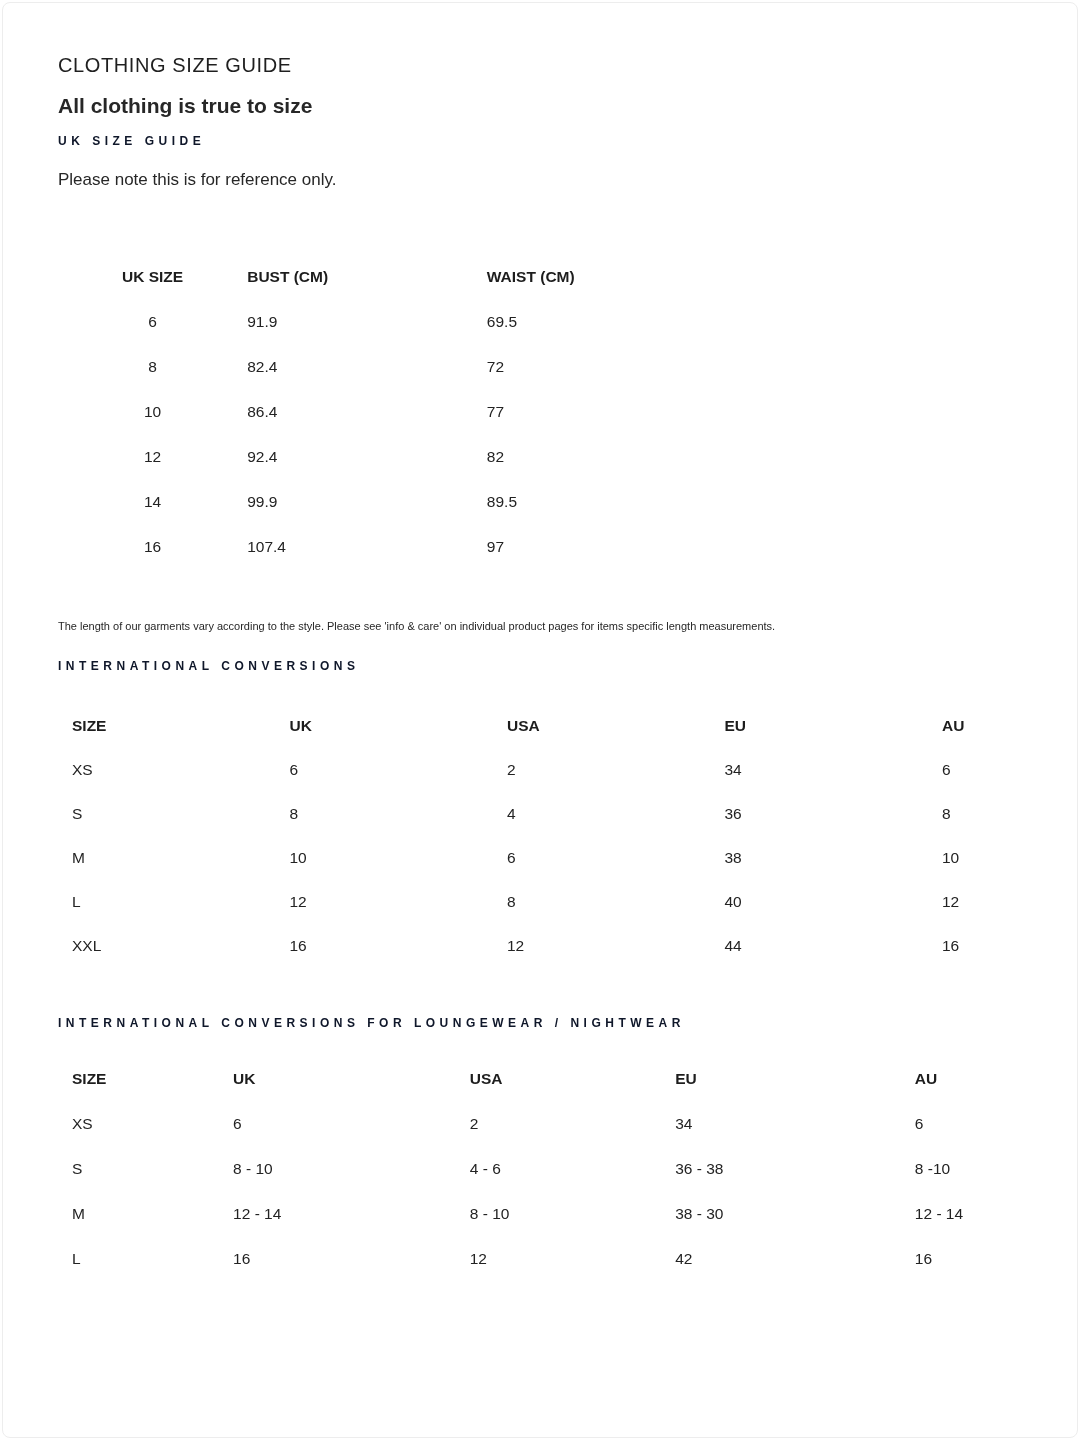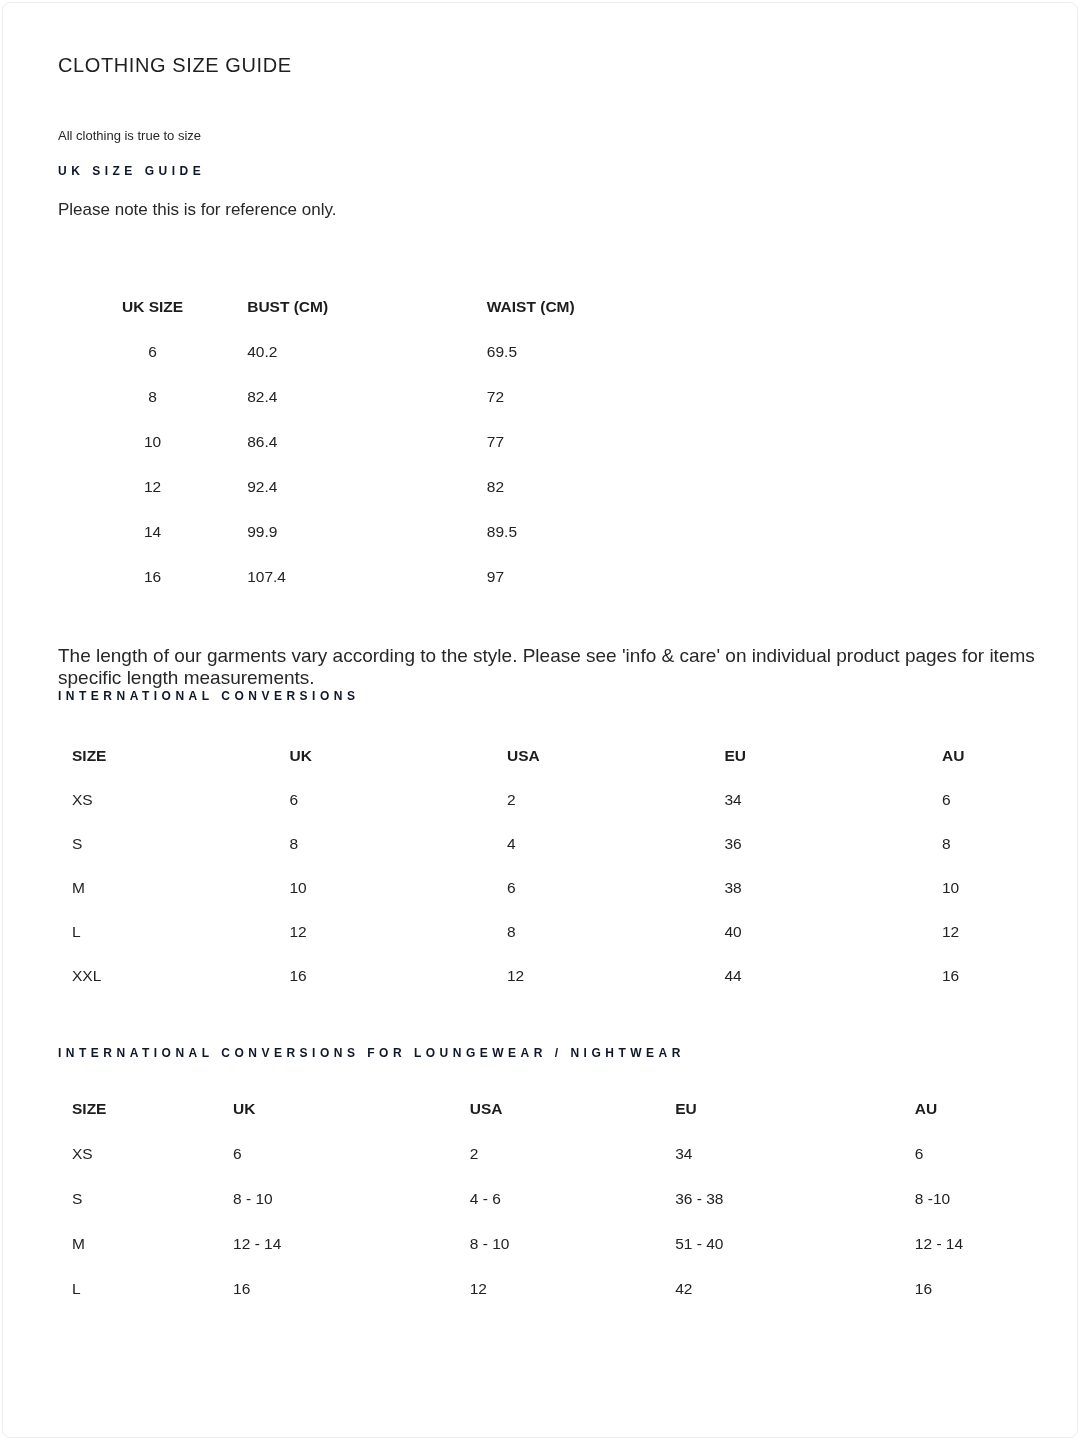--- a/index.html
+++ b/index.html
@@ -17,29 +17,29 @@
   }
   .page {
     position: relative;
     width: 1080px; height: 1440px;
     padding: 53px 15px 9px 58px;
   }
   h1.page-title {
     font-size: 20px; font-weight: 400; letter-spacing: 0.6px;
     color: #1f1f1f; line-height: 1.2;
   }
-  p.subtitle { margin-top: 49px; font-size: 13px; line-height: 20px; }
+  p.subtitle { margin-top: 19px; font-size: 21px; line-height: 20px; font-weight: bold; }
   h2.spaced {
     font-size: 12px; font-weight: 700; letter-spacing: 4.5px;
     color: #0f172a; line-height: 15px;
   }
   h2.h-uk { margin-top: 18px; }
   p.note { margin-top: 20px; font-size: 17px; line-height: 22px; }
-  p.length-note { margin-top: 46px; font-size: 19px; line-height: 22px; }
-  h2.h-ic { }
+  p.length-note { margin-top: 46px; font-size: 11px; line-height: 22px; }
+  h2.h-ic { margin-top: 22px; }
   h2.h-lw { margin-top: 48px; }
 
   table { border-collapse: collapse; width: 100%; table-layout: fixed; }
   th, td {
     text-align: left; font-size: 15.5px; vertical-align: middle;
     white-space: nowrap; overflow: visible; color: #232323;
   }
   th { font-weight: 700; color: #1d1d1d; }
 
   table.t1 { margin-top: 63px; }
@@ -80,21 +80,21 @@
       <thead>
         <tr>
           <th>UK SIZE</th>
           <th>BUST (CM)</th>
           <th>WAIST (CM)</th>
         </tr>
       </thead>
       <tbody>
         <tr>
           <td>6</td>
-          <td>40.2</td>
+          <td>91.9</td>
           <td>69.5</td>
         </tr>
         <tr>
           <td>8</td>
           <td>82.4</td>
           <td>72</td>
         </tr>
         <tr>
           <td>10</td>
           <td>86.4</td>
@@ -195,21 +195,21 @@
           <td>S</td>
           <td>8 - 10</td>
           <td>4 - 6</td>
           <td>36 - 38</td>
           <td>8 -10</td>
         </tr>
         <tr>
           <td>M</td>
           <td>12 - 14</td>
           <td>8 - 10</td>
-          <td>51 - 40</td>
+          <td>38 - 30</td>
           <td>12 - 14</td>
         </tr>
         <tr>
           <td>L</td>
           <td>16</td>
           <td>12</td>
           <td>42</td>
           <td>16</td>
         </tr>
       </tbody>

